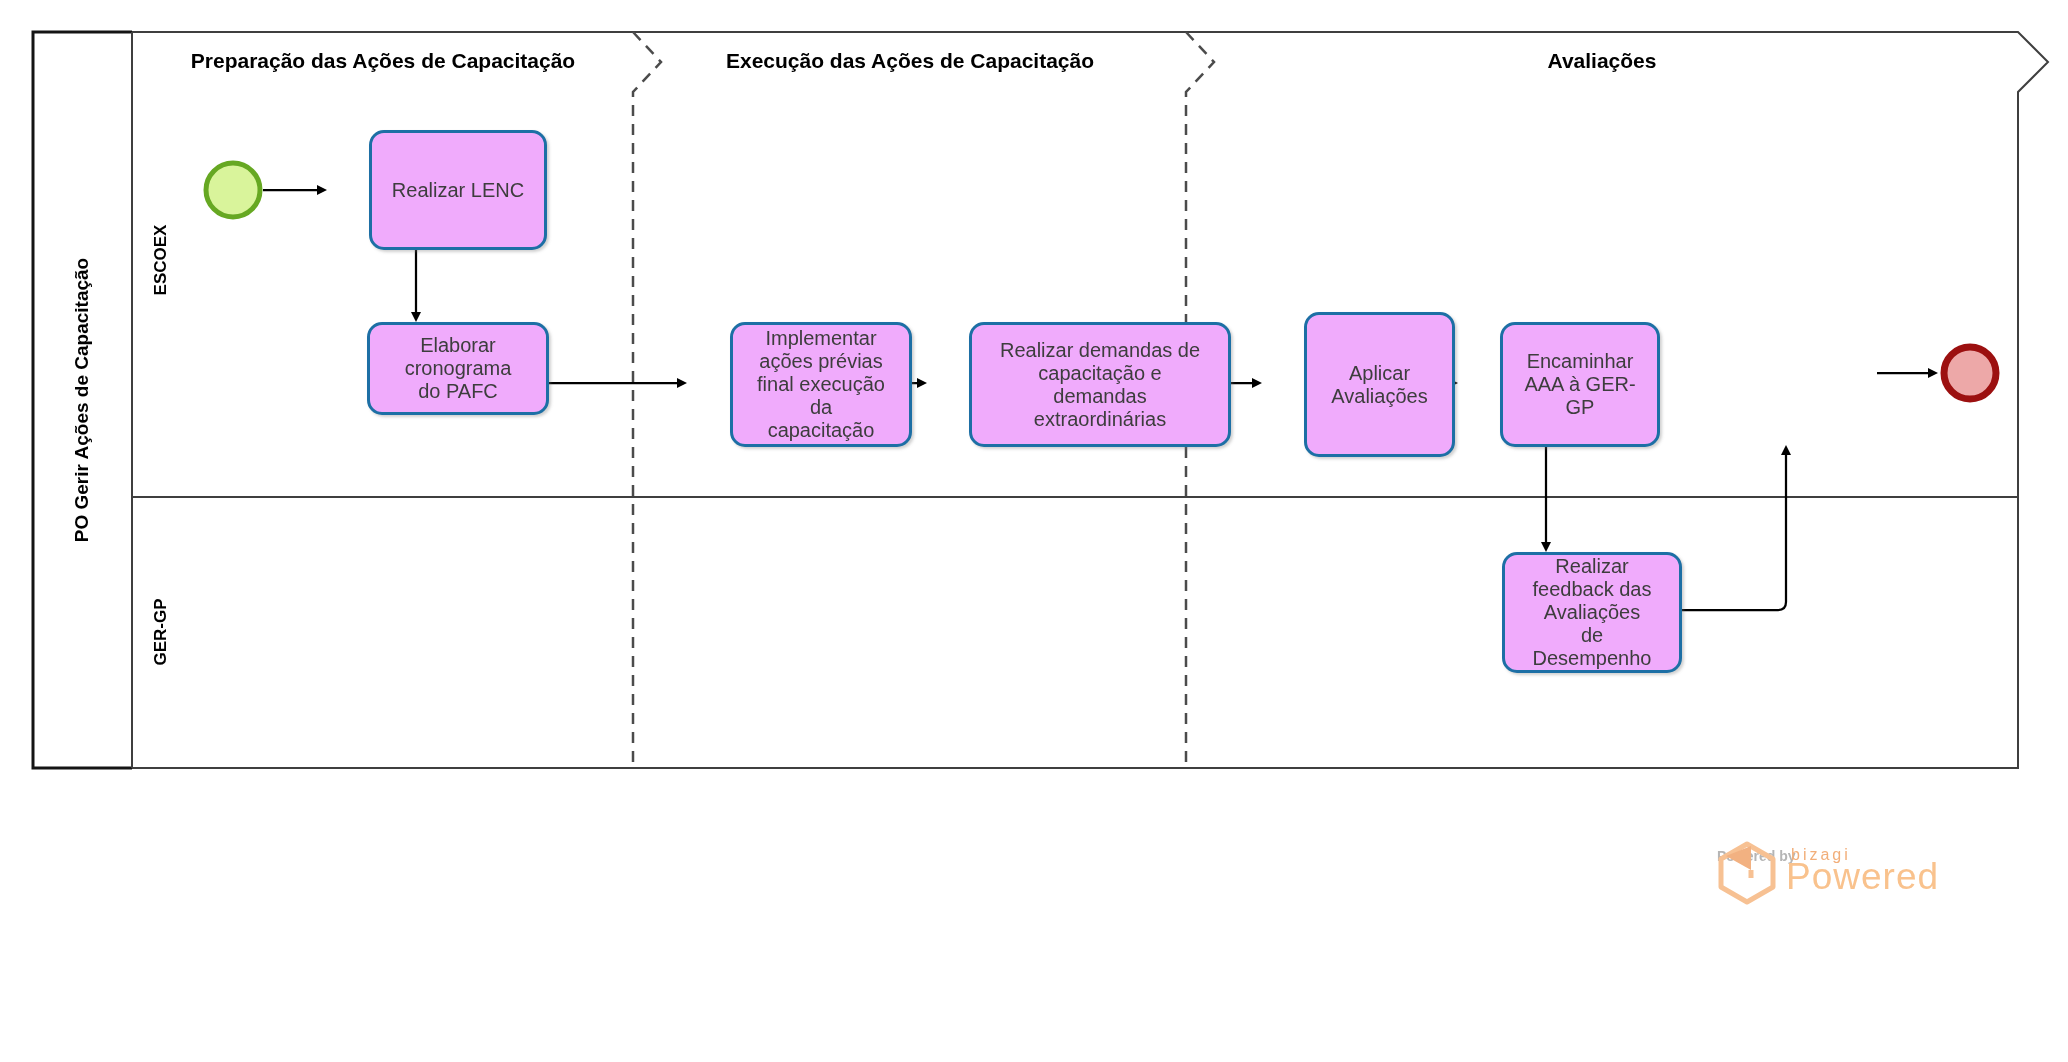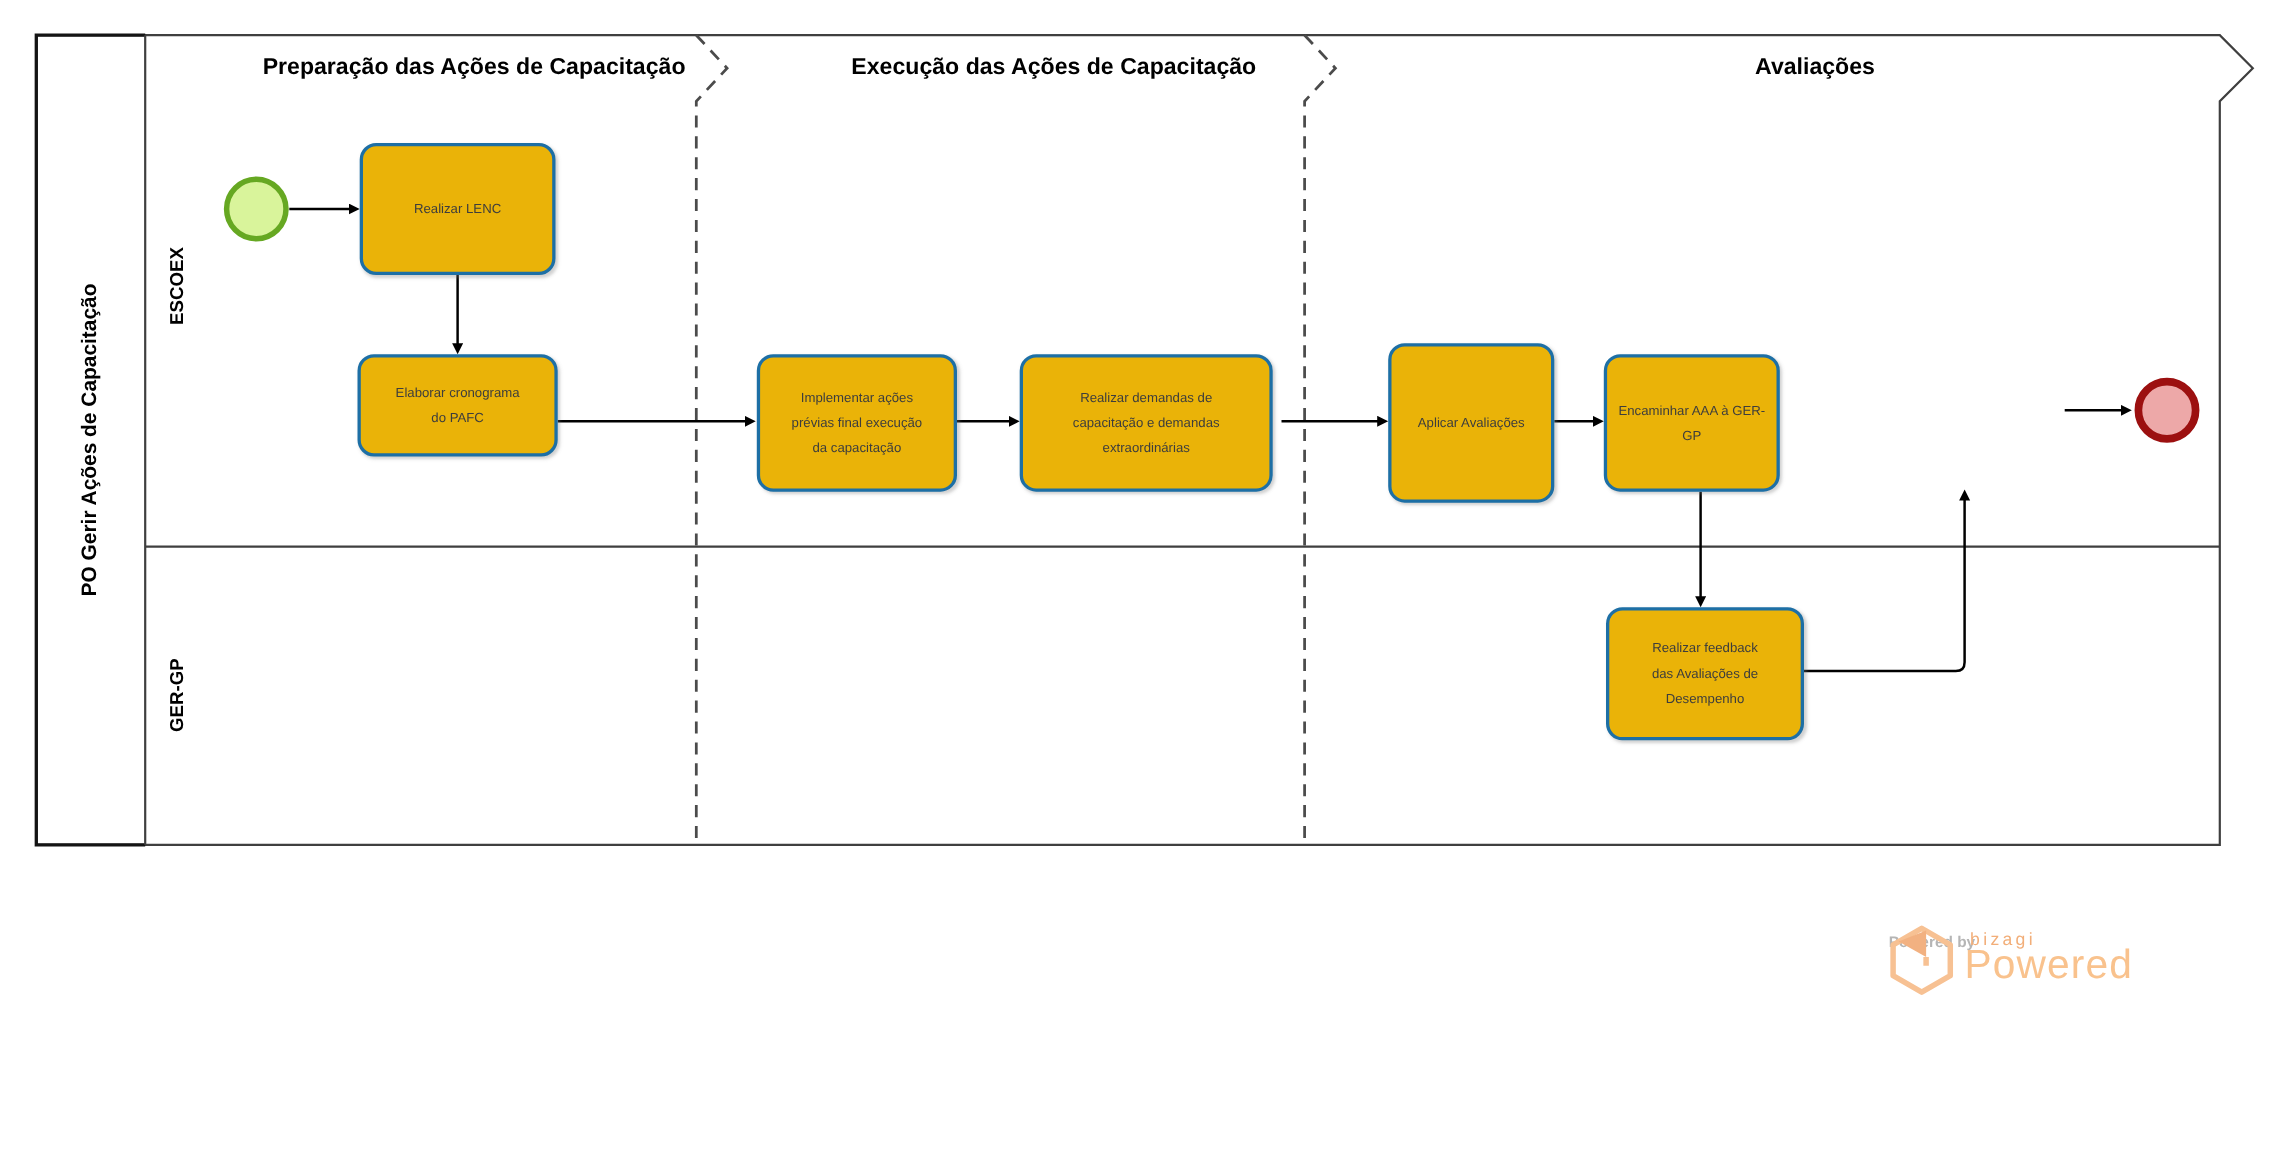--- a/index.html
+++ b/index.html
@@ -2,29 +2,29 @@
 <html><head>
 <meta charset="utf-8">
 <style>
   html,body{margin:0;padding:0;background:#ffffff;}
   .canvas{position:relative;width:2068px;height:1062px;background:#ffffff;overflow:hidden;
           font-family:"Liberation Sans", sans-serif;}
   svg.layer{position:absolute;left:0;top:0;}
 
   
   .lbl{position:absolute;white-space:nowrap;color:#000;}
-  .phase-lbl{transform:translate(-50%,-50%);font-size:21px;font-weight:bold;margin-left:48px;}
+  .phase-lbl{transform:translate(-50%,-50%);font-size:21px;font-weight:bold;}
   .v-lbl{transform:translate(-50%,-50%) rotate(-90deg);font-weight:bold;}
   .pool-lbl{font-size:19px;}
   .lane-lbl{font-size:17px;}
 
   
-  .task{position:absolute;box-sizing:border-box;background:#eab308;border:3px solid #1d6fa5;
+  .task{position:absolute;box-sizing:border-box;background:#f0abfc;border:3px solid #1d6fa5;
         border-radius:15px;display:flex;align-items:center;justify-content:center;text-align:center;
-        font-size:12px;line-height:23px;color:#3d3d3d;box-shadow:2px 2px 3px rgba(120,120,120,.35);}
+        font-size:20px;line-height:23px;color:#3d3d3d;box-shadow:2px 2px 3px rgba(120,120,120,.35);margin-left:42px;}
   .task span{display:block;}
 
   
   .wm-powered{position:absolute;left:1717px;top:812px;font-size:14px;font-weight:bold;color:#b5b5b5;margin-top:36px;}
   .wm-brand{position:absolute;left:1791px;top:846px;font-size:16px;font-weight:500;
             letter-spacing:3px;color:#f2ae79;}
   .wm-product{position:absolute;left:1786px;top:856px;font-size:37px;font-weight:500;
               letter-spacing:1px;color:#f9c28d;}
 </style>
 </head>
@@ -75,21 +75,21 @@
 
   <div class="task" style="left:327px;top:130px;width:178px;height:120px;padding:0 8px;">
     <span>Realizar LENC</span>
   </div>
   <div class="task" style="left:325px;top:322px;width:182px;height:93px;padding:0 26px;justify-content:flex-end;">
     <span>Elaborar cronograma do PAFC</span>
   </div>
   <div class="task" style="left:688px;top:322px;width:182px;height:125px;padding:0 22px;">
     <span>Implementar ações prévias final execução da capacitação</span>
   </div>
-  <div class="task" style="left:927px;top:322px;width:230px;height:125px;padding:0 25px;">
+  <div class="task" style="left:927px;top:322px;width:262px;height:125px;padding:0 25px;">
     <span>Realizar demandas de capacitação e demandas extraordinárias</span>
   </div>
   <div class="task" style="left:1262px;top:312px;width:151px;height:145px;padding:0 20px;">
     <span>Aplicar Avaliações</span>
   </div>
   <div class="task" style="left:1458px;top:322px;width:160px;height:125px;padding:0 9px;">
     <span>Encaminhar AAA à GER-GP</span>
   </div>
   <div class="task" style="left:1460px;top:552px;width:180px;height:121px;padding:0 29px;">
     <span>Realizar feedback das Avaliações de Desempenho</span>

